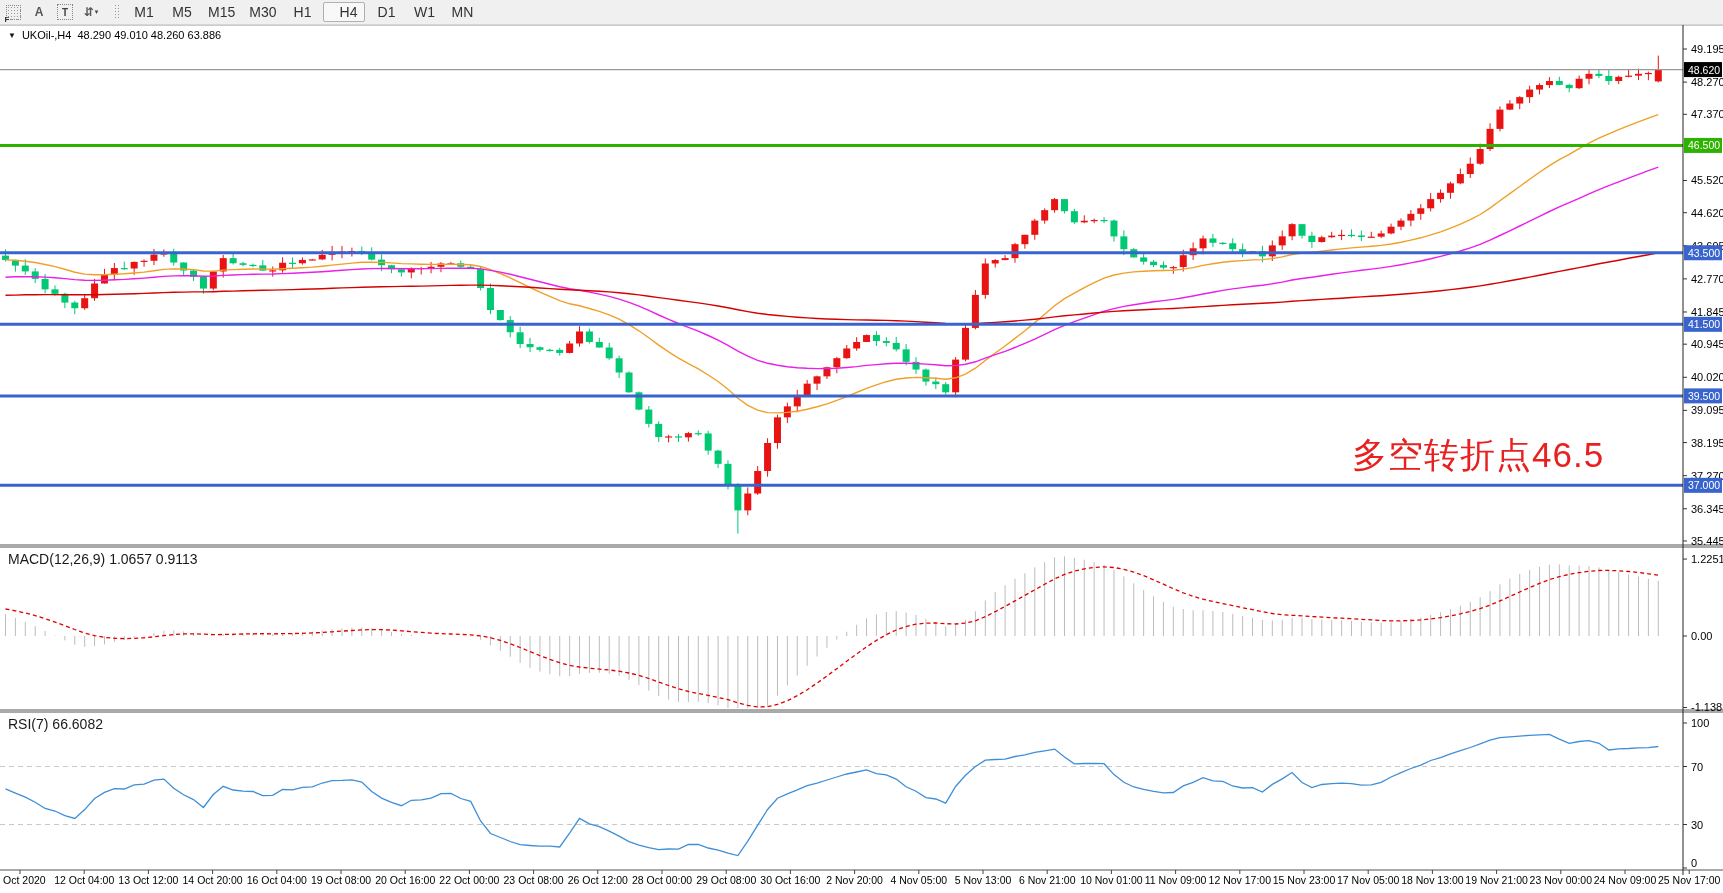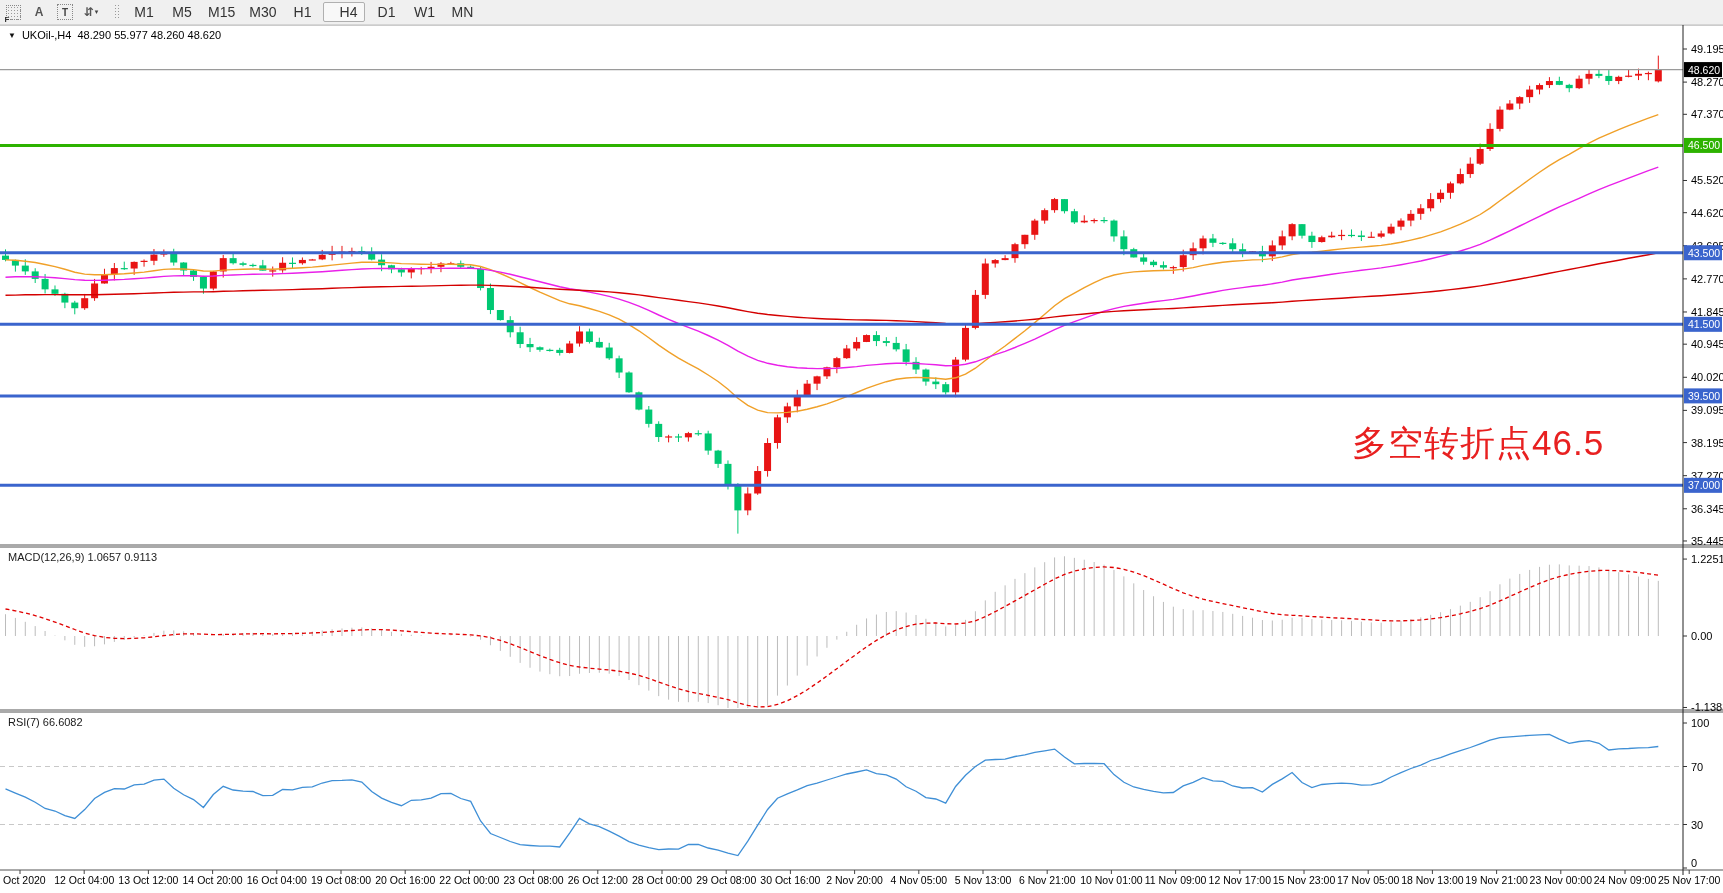--- a/index.html
+++ b/index.html
@@ -18,21 +18,21 @@
   .ico-caret{font-size:7px;color:#444;margin-left:1px;}
   .tb-grip{width:5px;height:16px;margin:0 6px 0 10px;
            background-image:radial-gradient(#9a9a9a 0.9px, transparent 1px);
            background-size:3px 3px;}
   .tf-btn{min-width:24px;height:18px;line-height:18px;text-align:center;font-size:14px;
           color:#333;padding:0 4px;margin:0 2px;border:1px solid transparent;cursor:default;}
   .tf-btn.active{background:#f8f8f8;border:1px solid #b0b0b0;border-radius:2px;padding-left:12px;}
   .chart-header{position:absolute;top:29px;left:8px;font-size:11px;color:#000;z-index:4;
                 display:flex;align-items:center;gap:6px;}
   .chart-header .caret{font-size:8px;color:#111;}
-  .pane-label{position:absolute;left:8px;font-size:11px;color:#1a1a1a;z-index:4;}
+  .pane-label{position:absolute;left:8px;font-size:14px;color:#1a1a1a;z-index:4;}
   .annotation{position:absolute;left:1352px;top:420px;font-size:35px;letter-spacing:1px;
               z-index:4;white-space:nowrap;}
   svg{position:absolute;top:0;left:0;z-index:1;}
   svg text{font-family:"Liberation Sans","DejaVu Sans",sans-serif;}
 </style>
 </head>
 <body>
 
 <div class="toolbar">
   <div class="tb-ico">
@@ -56,33 +56,33 @@
   <span class="tf-btn">H1</span>
   <span class="tf-btn active">H4</span>
   <span class="tf-btn">D1</span>
   <span class="tf-btn">W1</span>
   <span class="tf-btn">MN</span>
 </div>
 
 <div class="chart-header">
   <span class="caret">▼</span>
   <span>UKOil-,H4</span>
-  <span>48.290 55.977 48.260 48.620</span>
+  <span>48.290 49.010 48.260 63.886</span>
 </div>
 
 <div class="pane-label" style="top:551px;">
   <span>MACD(12,26,9)</span>
   <span>1.0657 0.9113</span>
 </div>
 <div class="pane-label" style="top:716px;">
   <span>RSI(7)</span>
   <span>66.6082</span>
 </div>
 
-<div class="annotation" style="color: rgb(232, 32, 32);">多空转折点46.5</div>
+<div class="annotation" style="color: rgb(232, 32, 32); margin-top: 12px;">多空转折点46.5</div>
 
 <svg id="chart-svg" width="1723" height="893">
     <line x1="5.5" y1="249.38231200000027" x2="5.5" y2="261.3399880000001" stroke="#00c873" stroke-width="1"></line>
     <rect x="2" y="255.6295000000002" width="7" height="4.293599999999884" fill="#00c873"></rect>
     <line x1="15.397" y1="259.56887800000004" x2="15.397" y2="271.64667257142867" stroke="#00c873" stroke-width="1"></line>
     <rect x="11.897" y="259.9231000000001" width="7" height="5.669596571428656" fill="#00c873"></rect>
     <line x1="25.294" y1="259.2489025714287" x2="25.294" y2="274.88394474285735" stroke="#00c873" stroke-width="1"></line>
     <rect x="21.794" y="265.59269657142875" width="7" height="5.806991771428557" fill="#00c873"></rect>
     <line x1="35.191" y1="268.2438923428573" x2="35.191" y2="283.0030401142858" stroke="#00c873" stroke-width="1"></line>
     <rect x="31.691000000000003" y="271.3996883428573" width="7" height="7.507257371428523" fill="#00c873"></rect>

